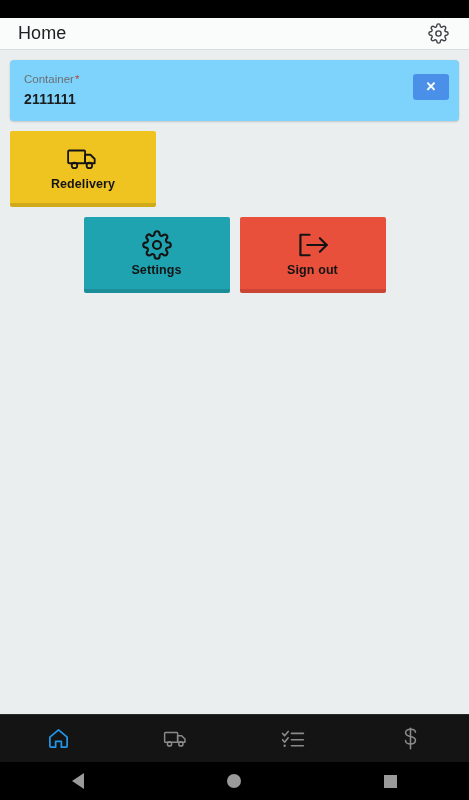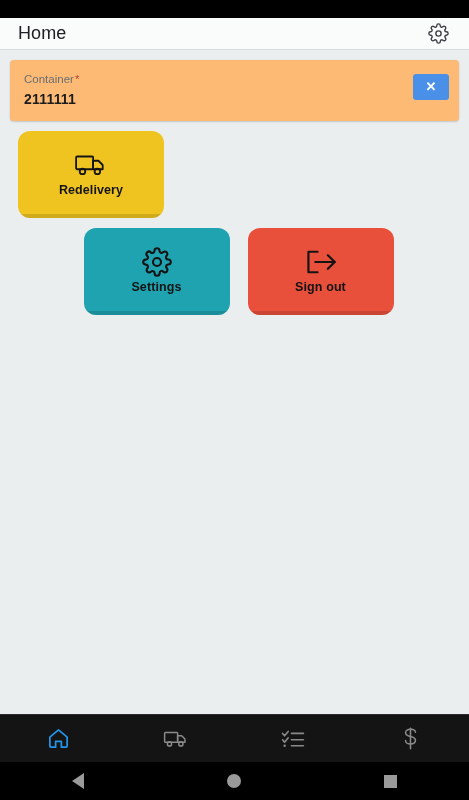--- a/index.html
+++ b/index.html
@@ -60,21 +60,21 @@
   .content {
     flex: 1 1 auto;
     background: #EBEEEF;
     padding: 10px 10px 0 10px;
     box-sizing: border-box;
     overflow: hidden;
   }
 
   
   .input-card {
-    background: #fdba74;
+    background: #7dd3fc;
     border-radius: 4px;
     box-shadow: 0 1px 2px rgba(0,0,0,0.16), 0 0 1px rgba(0,0,0,0.10);
     padding: 10px 10px 12px 14px;
     display: flex;
     align-items: flex-start;
     justify-content: space-between;
     box-sizing: border-box;
     min-height: 58px;
   }
   .field-wrap {
@@ -122,31 +122,30 @@
   
   .tile-grid {
     margin-top: 10px;
     display: flex;
     flex-wrap: wrap;
     gap: 10px;
   }
   .tile {
     position: relative;
     width: 146px;
-    height: 87px;
-    border-radius: 12px;
+    height: 76px;
+    border-radius: 2px;
     display: flex;
     flex-direction: column;
     align-items: center;
     justify-content: center;
     cursor: pointer;
     box-sizing: border-box;
     padding-bottom: 4px;
     overflow: hidden;
-    margin-left: 8px;
   }
   .tile::after {
     content: "";
     position: absolute;
     left: 0; right: 0; bottom: 0;
     height: 4px;
     background: rgba(0,0,0,0.13);
   }
   .tile .tile-icon {
     height: 34px;

